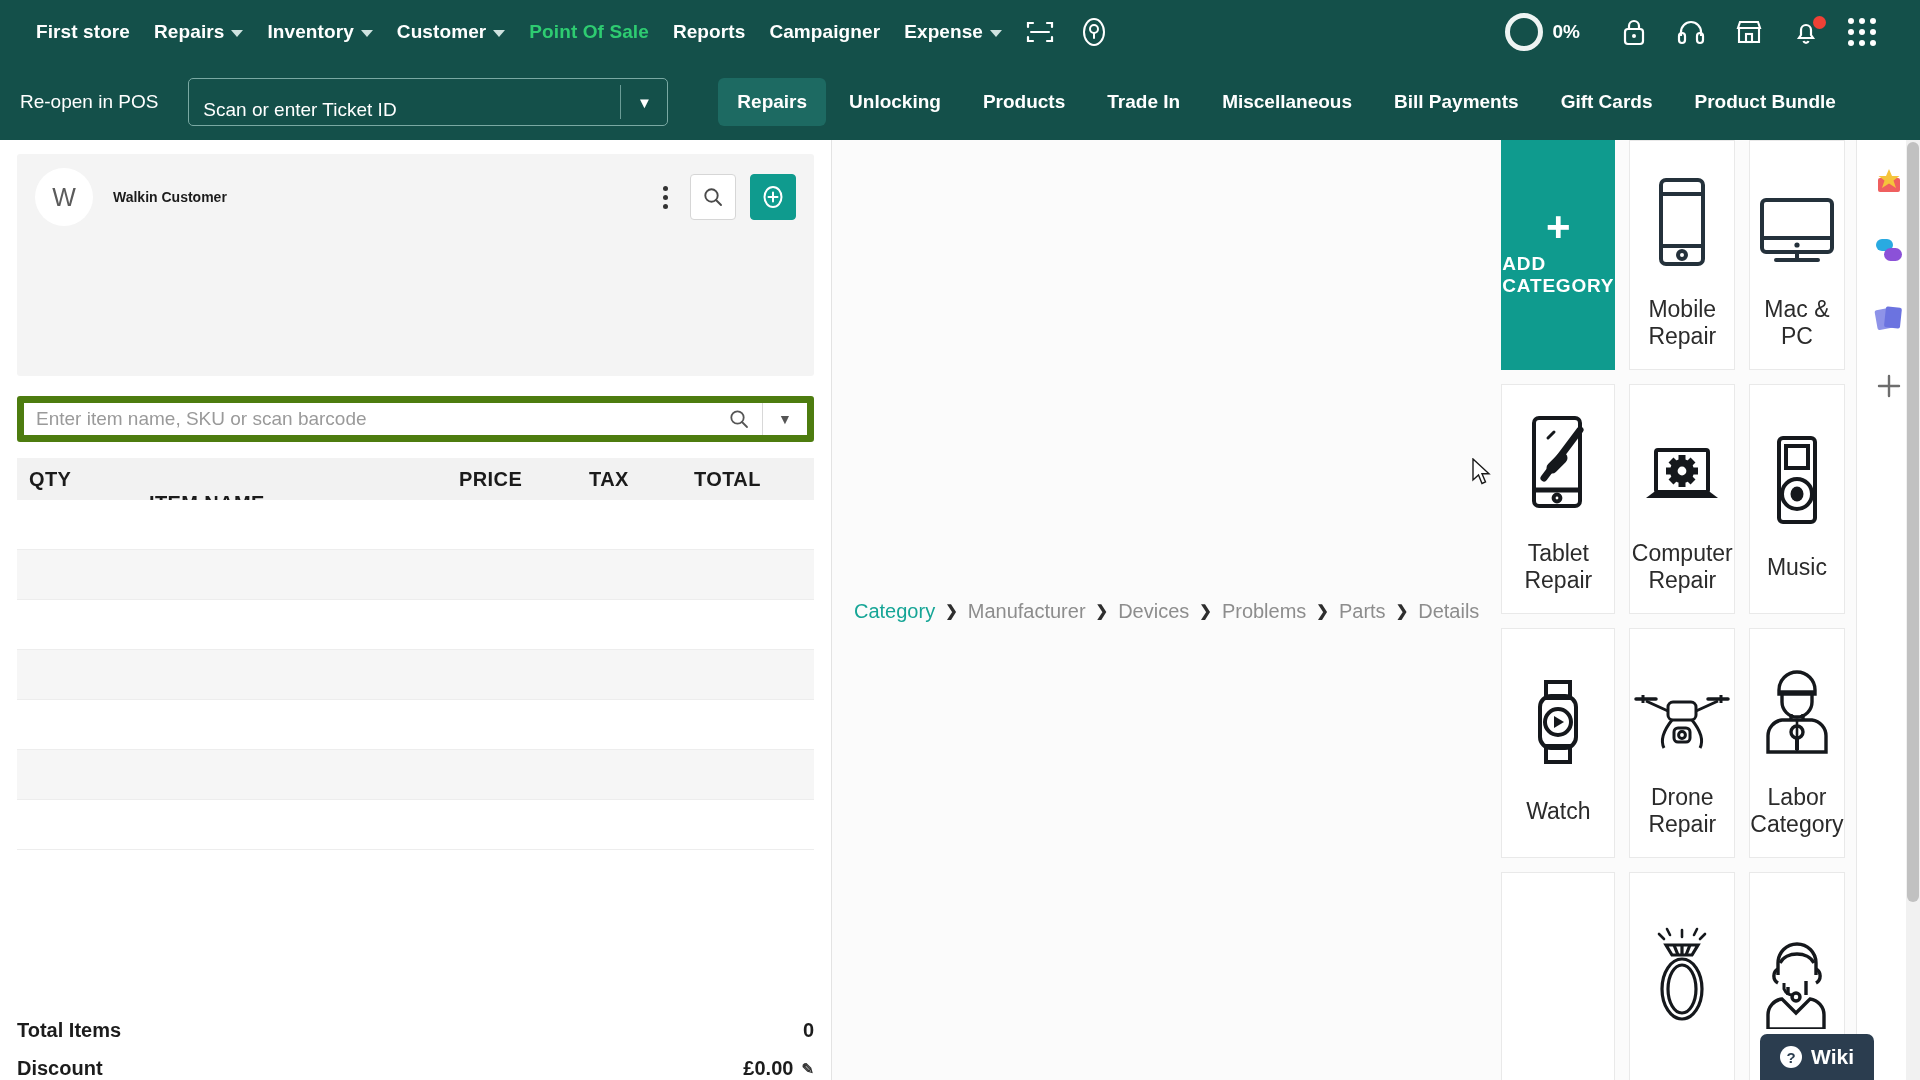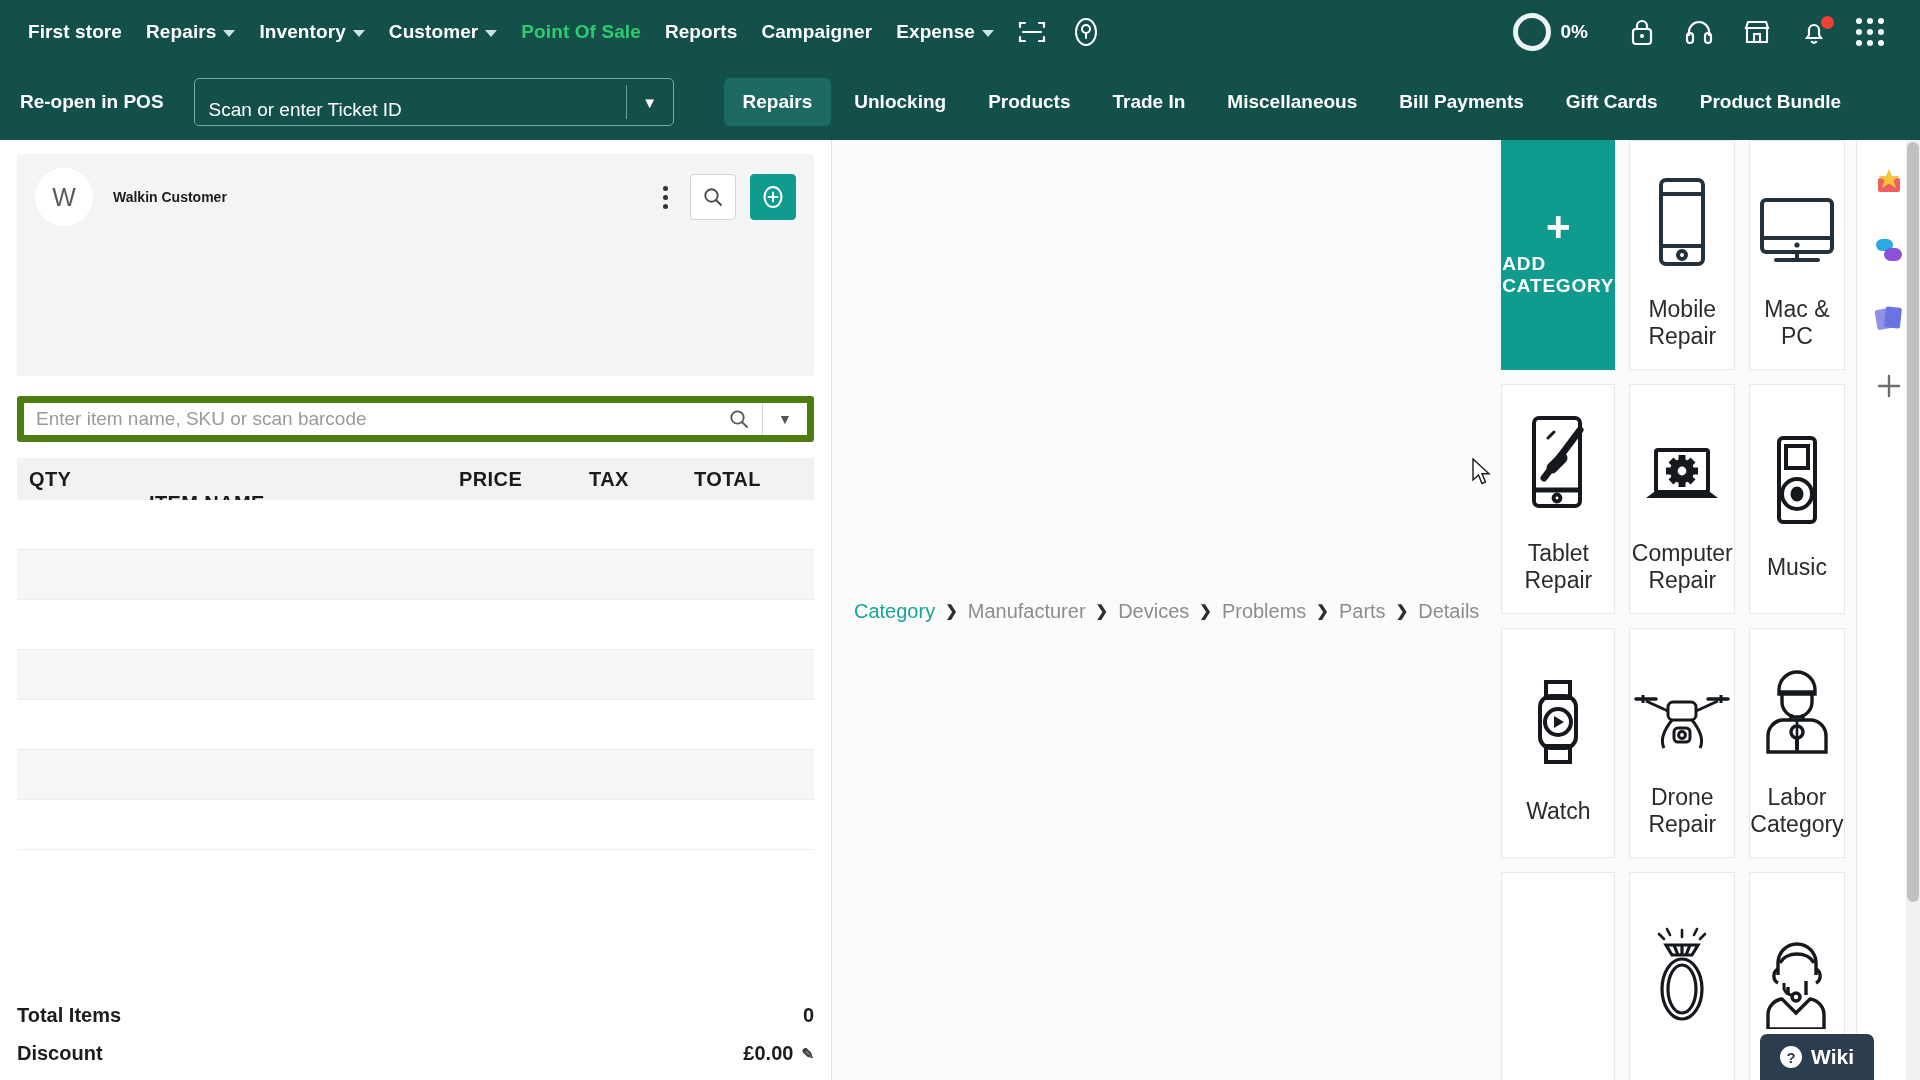--- a/index.html
+++ b/index.html
@@ -7,21 +7,21 @@
     width: 1920px; height: 1080px;
     font-family: "Liberation Sans", sans-serif;
     background: #ffffff;
     overflow: hidden;
   }
   .app { position: relative; width: 1920px; height: 1080px; display: flex; flex-direction: column; }
 
   
   .topnav {
     height: 64px; background: #14504a; color: #fff;
-    display: flex; padding: 0 16px;
+    display: flex; padding: 0 24px;
     flex: 0 0 64px;
   }
   .nav-left { display: flex; align-items: center; gap: 0; }
   .nav-item {
     display: flex; align-items: center; gap: 7px;
     font-size: 19px; font-weight: bold; color: #ffffff;
     padding: 0 12px; white-space: nowrap; cursor: pointer;
     letter-spacing: .1px;
   }
   .nav-item.active { color: #2ecc71; }
@@ -44,21 +44,21 @@
     background: #ef4136; top: -1px; right: 8px;
   }
   .grid-dots { display: grid; grid-template-columns: repeat(3, 6px); gap: 5px; }
   .grid-dots i { width: 6px; height: 6px; background: #fff; border-radius: 50%; display: block; }
 
   
   .subbar {
     height: 76px; background: #14504a; display: flex; align-items: center;
     flex: 0 0 76px; padding-left: 20px; position: relative;
   }
-  .reopen-label { color: #fff; font-size: 19px; font-weight: bold; white-space: nowrap; }
+  .reopen-label { color: #fff; font-size: 19px; font-weight: normal; white-space: nowrap; }
   .ticket-box {
     margin-left: 30px; width: 480px; height: 48px;
     border: 1px solid #7aa9a3; border-radius: 5px;
     display: flex; align-items: center; background: transparent;
   }
   .ticket-input {
     flex: 1; background: transparent; border: 0; outline: none;
     color: #fff; font-size: 19px; padding: 0 14px;
     font-family: "Liberation Sans", sans-serif;
     margin-top: 16px;
@@ -126,21 +126,21 @@
   .c-price { width: 130px; }
   .c-tax   { width: 105px; }
   .c-total { width: 120px; }
   .cart-rows { flex: 1; margin: 0 17px; overflow: hidden; min-height: 0; }
   .cart-row { height: 50px; border-bottom: 1px solid #ededed; }
   .cart-row.odd { background: #ffffff; }
   .cart-row.even { background: #f6f6f6; }
 
   .totals { margin: 0 17px; padding: 8px 0 0 0; flex: 0 0 auto; background:#fff; }
   .total-line {
-    display: flex; align-items: flex-start; height: 38px;
+    display: flex; align-items: flex-end; height: 38px;
     font-size: 20px; color: #1c1c1c; font-weight: bold;
   }
   .total-line .val { margin-left: auto; display: flex; align-items: center; gap: 8px; }
   .pencil { font-size: 15px; color: #333; }
 
   
   .rightpanel { flex: 1; background: #fbfbfb; min-width: 0; display: flex; flex-direction: row; }
   .breadcrumb {
     display: flex; align-items: center; gap: 10px; padding: 16px 0 14px 22px;
     font-size: 20px; color: #8d8d8d; flex: 0 0 auto;

